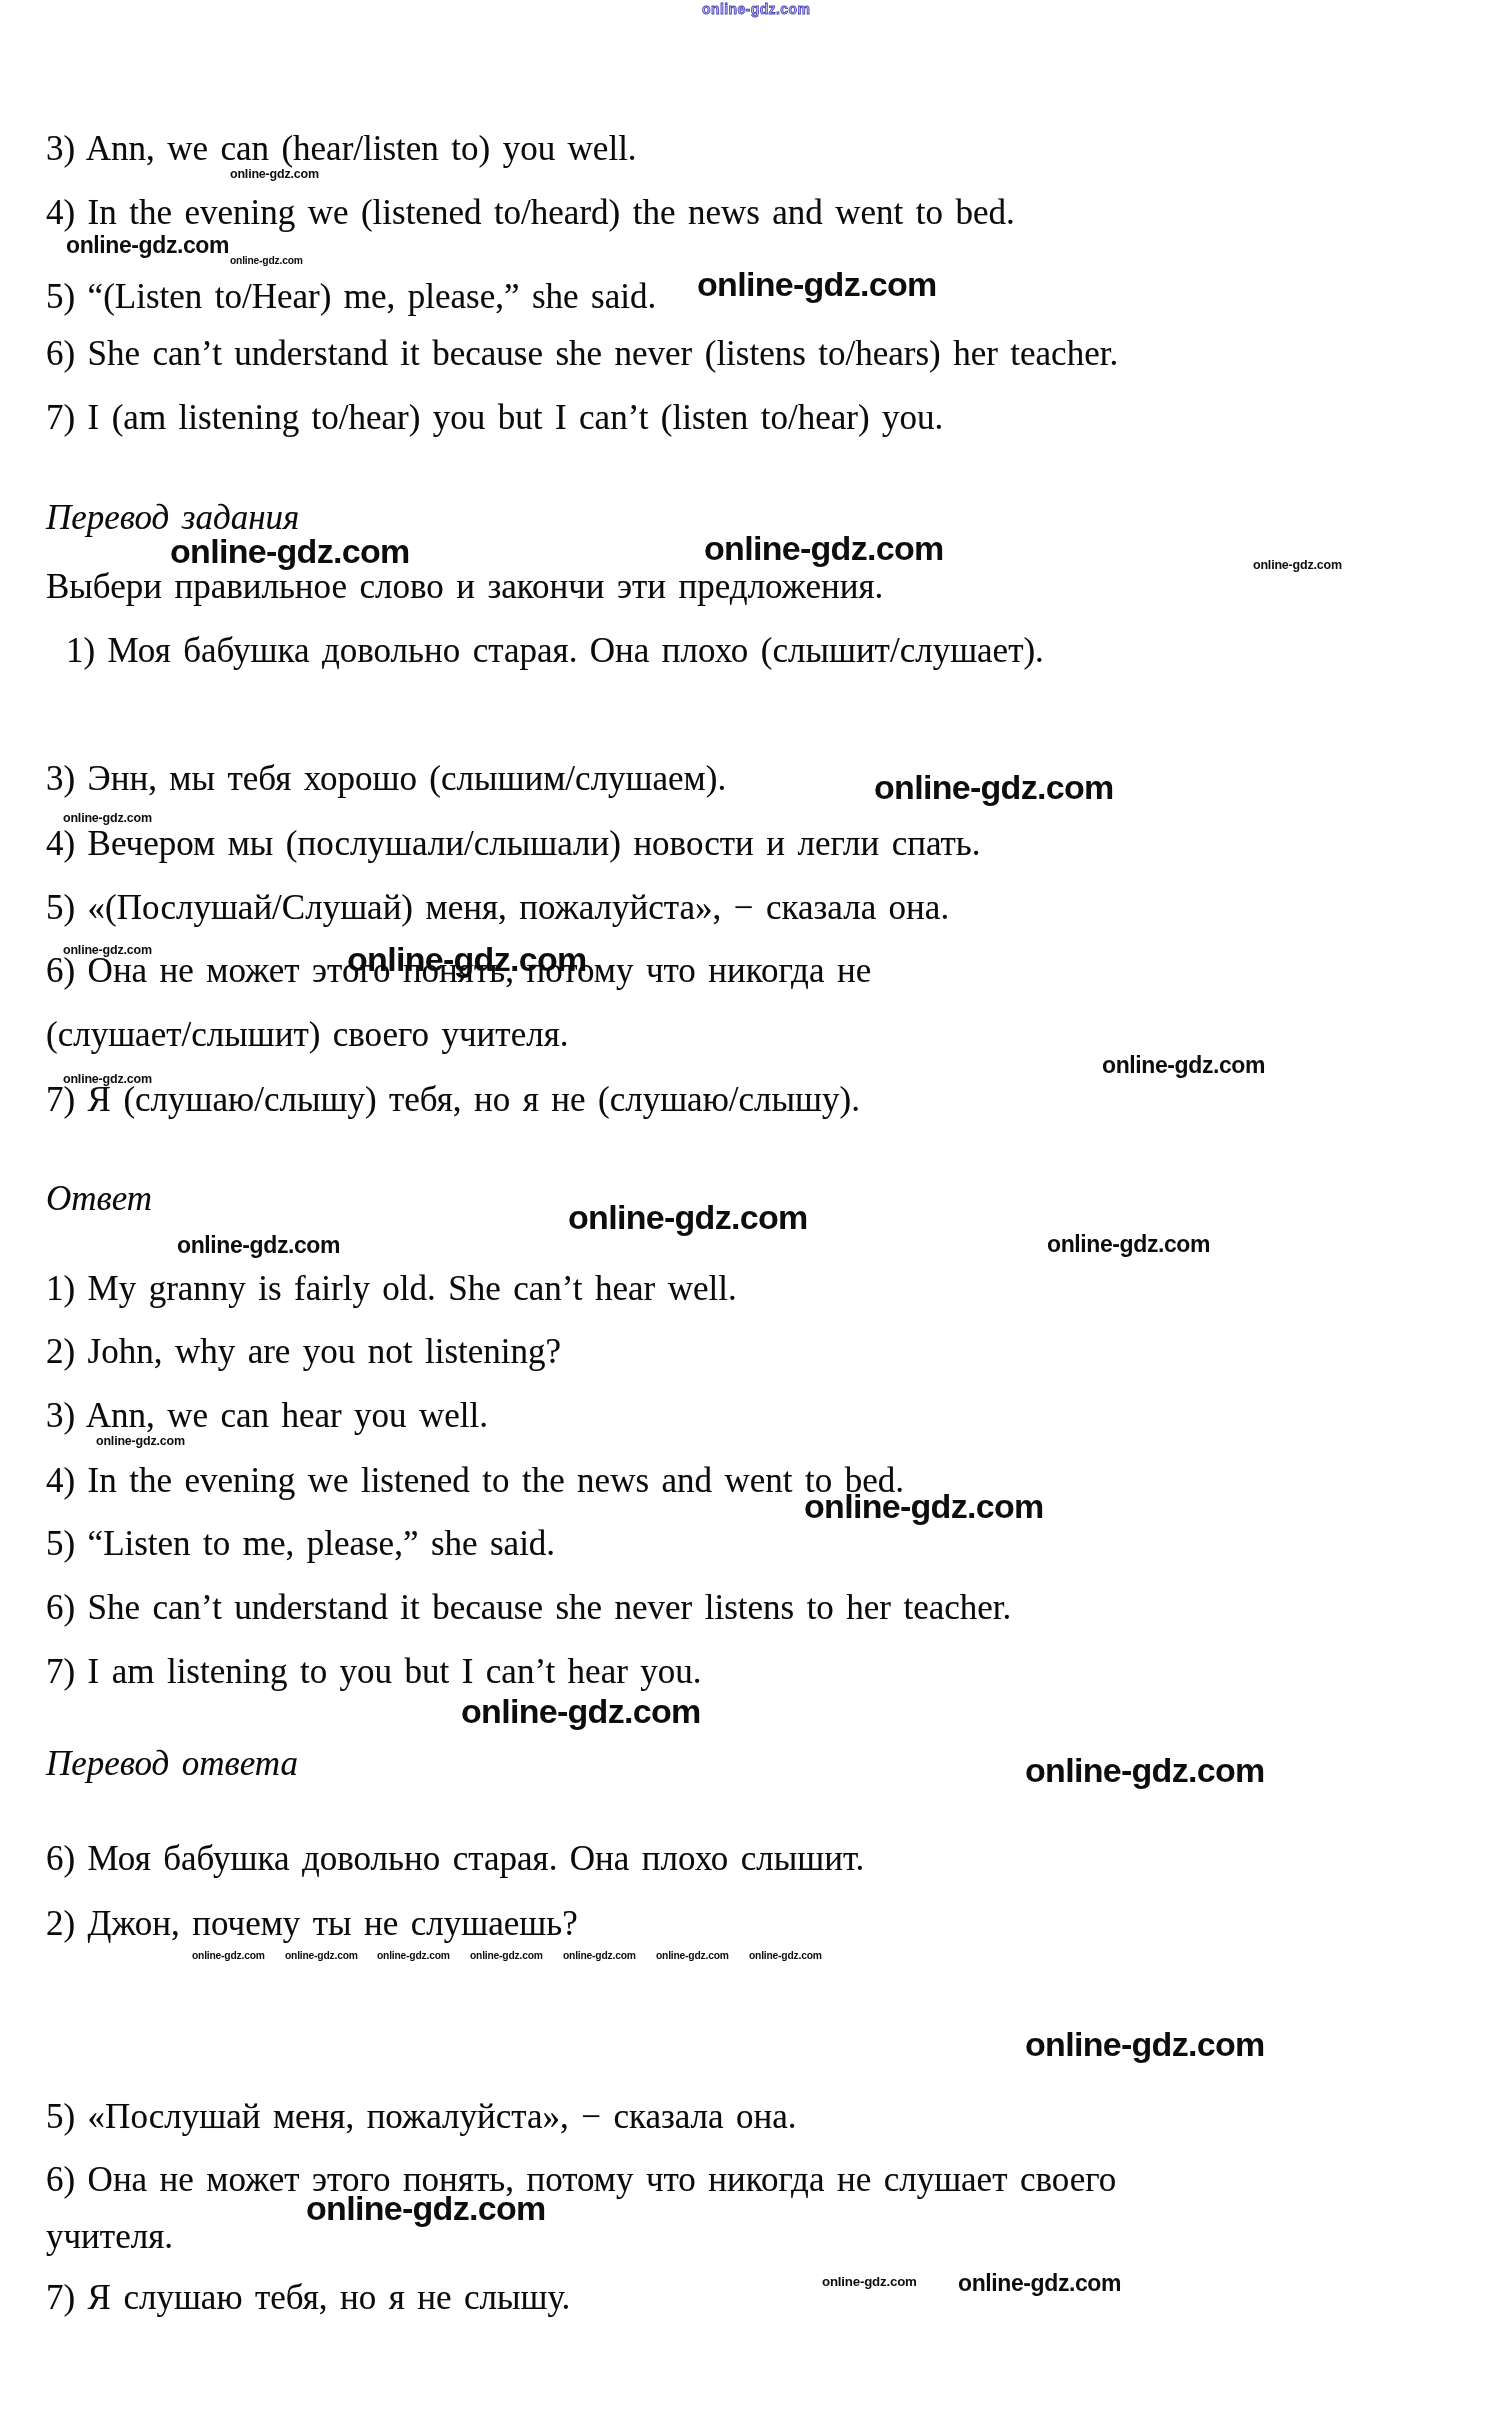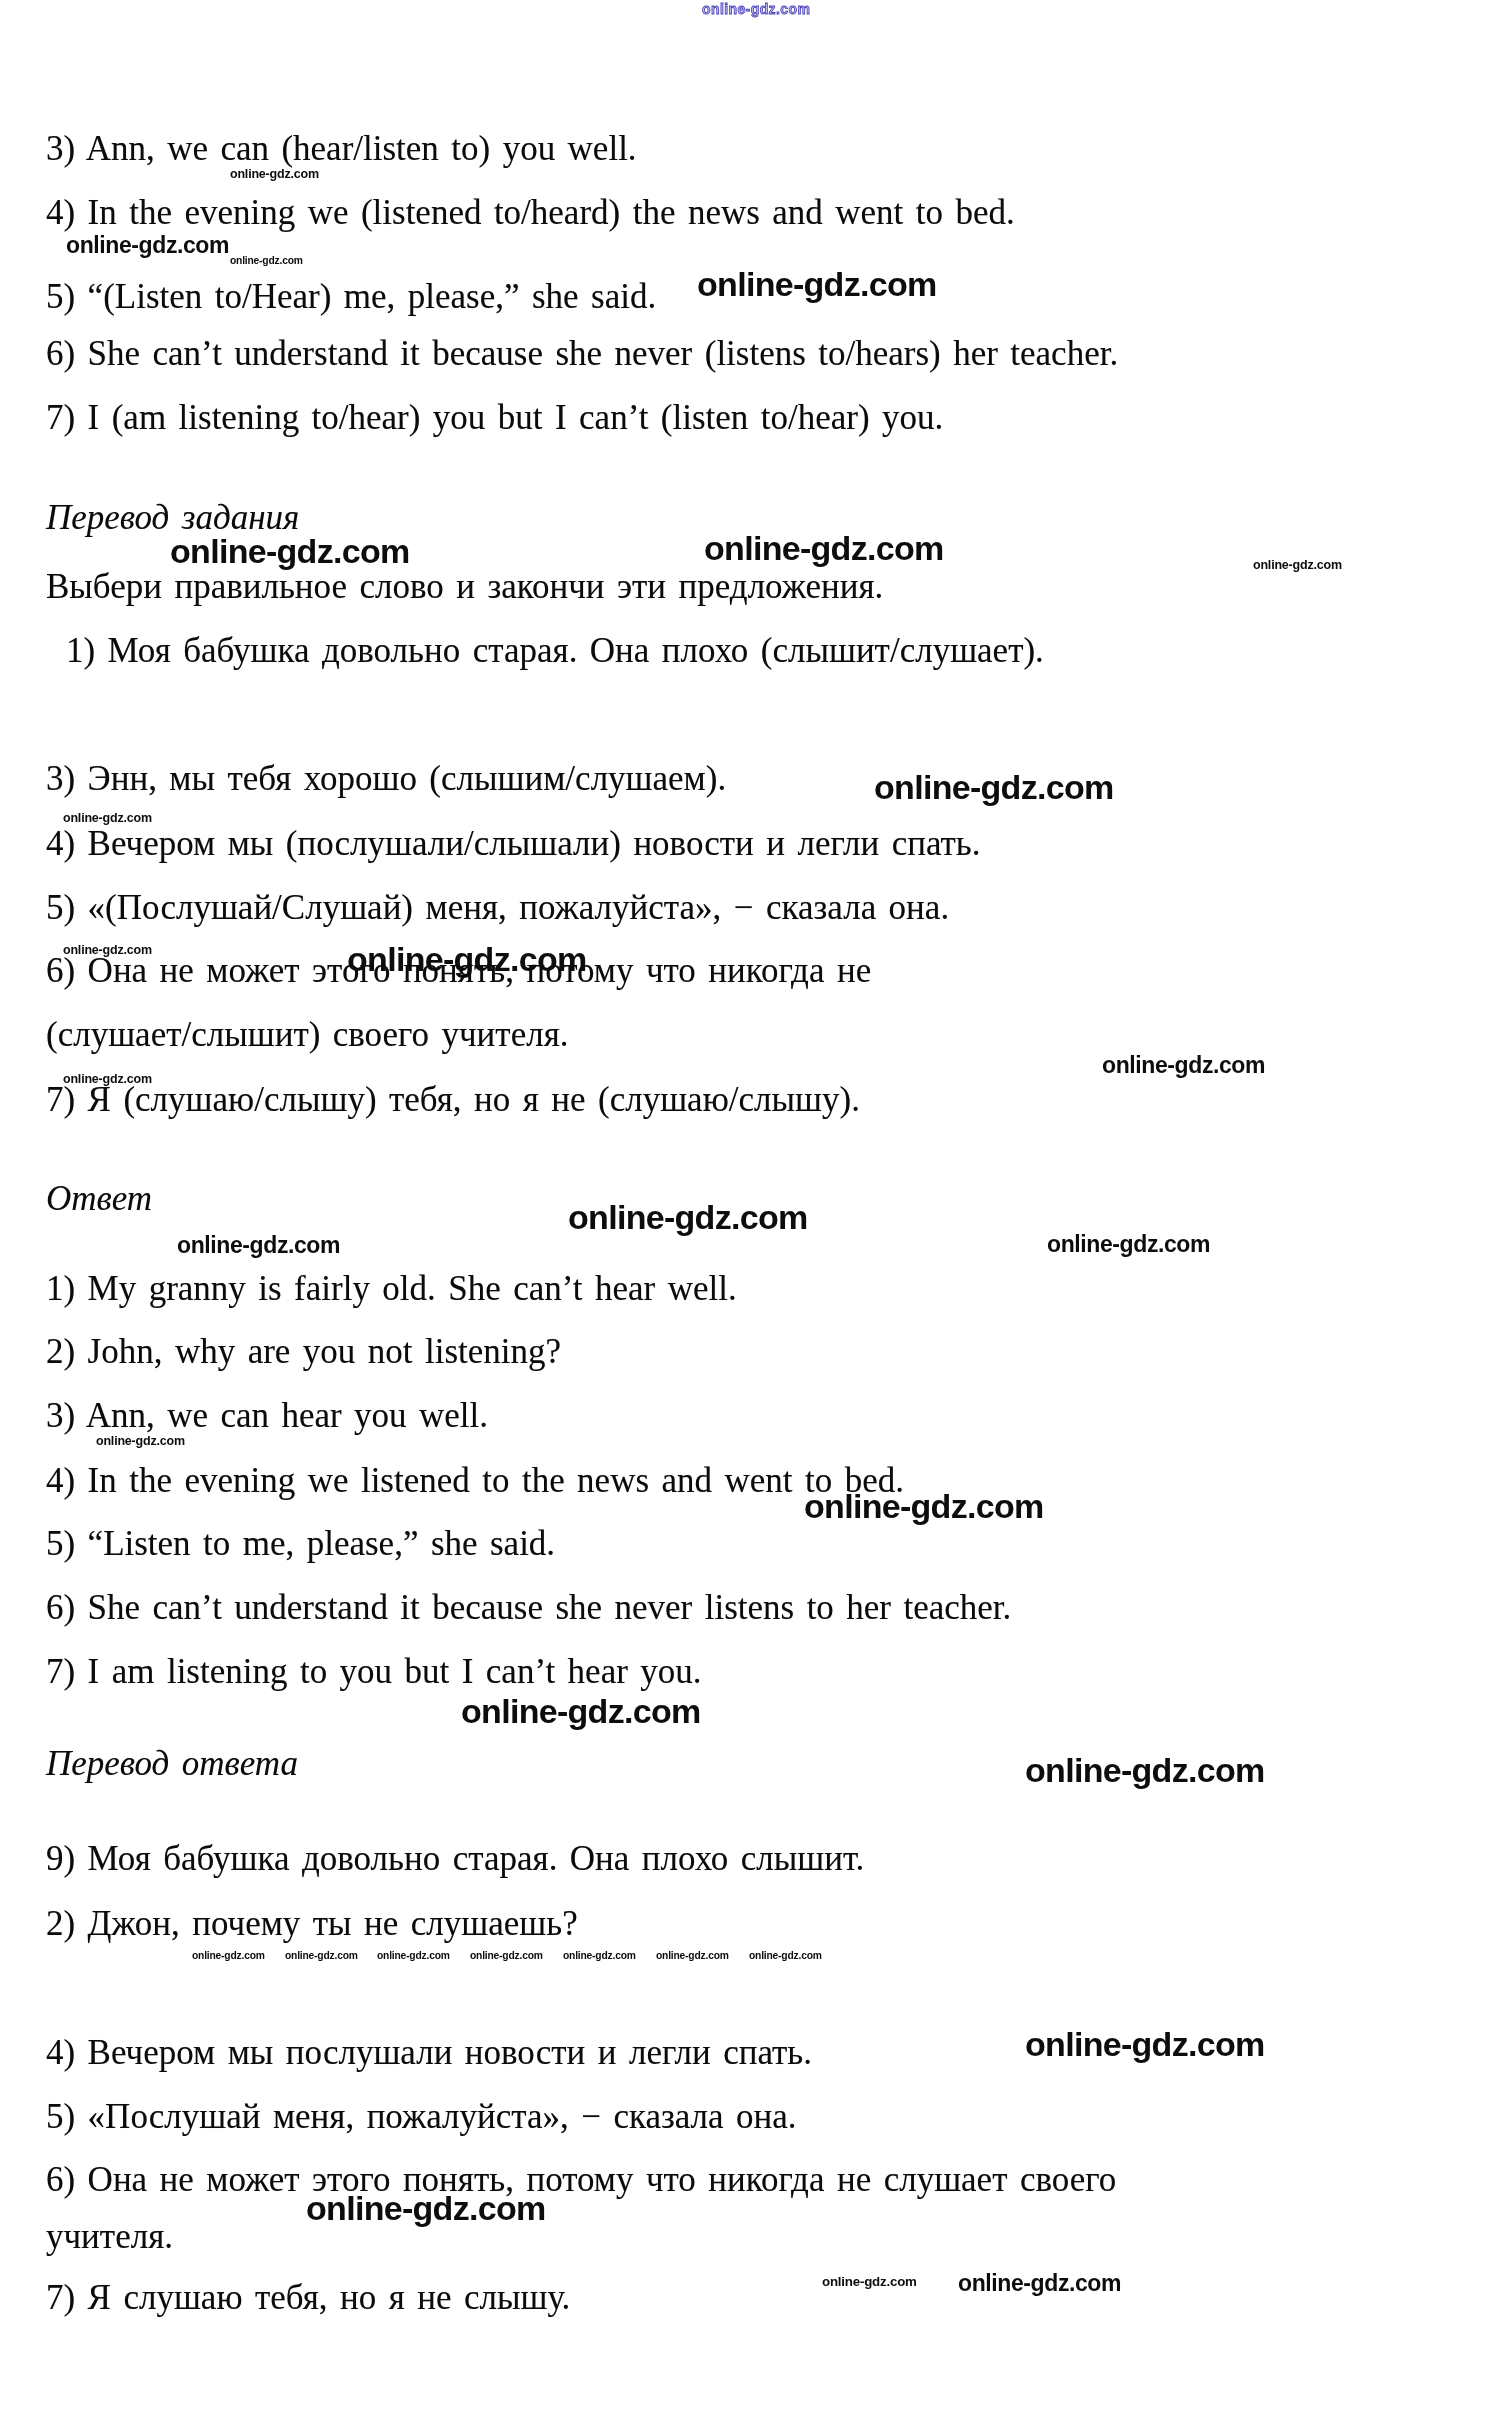--- a/index.html
+++ b/index.html
@@ -93,32 +93,31 @@
   <div class="line" style="top:1463px;">4) In the evening we listened to the news and went to bed.</div>
   <div class="wm wm-big" style="left:804px; top:1489px;">online-gdz.com</div>
   <div class="line" style="top:1526px;">5) “Listen to me, please,” she said.</div>
   <div class="line" style="top:1590px;">6) She can’t understand it because she never listens to her teacher.</div>
   <div class="line" style="top:1654px;">7) I am listening to you but I can’t hear you.</div>
 
   <div class="wm wm-big" style="left:461px; top:1694px;">online-gdz.com</div>
   <div class="line heading" style="top:1746px;">Перевод ответа</div>
   <div class="wm wm-big" style="left:1025px; top:1753px;">online-gdz.com</div>
 
-  <div class="line" style="top:1841px;">9) Моя бабушка довольно старая. Она плохо слышит.</div>
+  <div class="line" style="top:1841px;">6) Моя бабушка довольно старая. Она плохо слышит.</div>
   <div class="line" style="top:1906px;">2) Джон, почему ты не слушаешь?</div>
 
   <div class="wm wm-tiny" style="left:192px;  top:1951px;">online-gdz.com</div>
   <div class="wm wm-tiny" style="left:285px;  top:1951px;">online-gdz.com</div>
   <div class="wm wm-tiny" style="left:377px;  top:1951px;">online-gdz.com</div>
   <div class="wm wm-tiny" style="left:470px;  top:1951px;">online-gdz.com</div>
   <div class="wm wm-tiny" style="left:563px;  top:1951px;">online-gdz.com</div>
   <div class="wm wm-tiny" style="left:656px;  top:1951px;">online-gdz.com</div>
   <div class="wm wm-tiny" style="left:749px; top:1951px;">online-gdz.com</div>
 
-  <div class="line" style="top:2035px;">4) Вечером мы послушали новости и легли спать.</div>
   <div class="wm wm-big" style="left:1025px; top:2027px;">online-gdz.com</div>
   <div class="line" style="top:2099px;">5) «Послушай меня, пожалуйста», − сказала она.</div>
   <div class="line" style="top:2162px;">6) Она не может этого понять, потому что никогда не слушает своего</div>
   <div class="wm wm-big" style="left:306px; top:2191px;">online-gdz.com</div>
   <div class="line" style="top:2219px;">учителя.</div>
   <div class="line" style="top:2280px;text-align:right;">7) Я слушаю тебя, но я не слышу.</div>
 
   <div class="wm wm-small" style="left:822px; top:2275px; font-size:13.3px;">online-gdz.com</div>
   <div class="wm wm-med" style="left:958px; top:2272px;">online-gdz.com</div>
 

